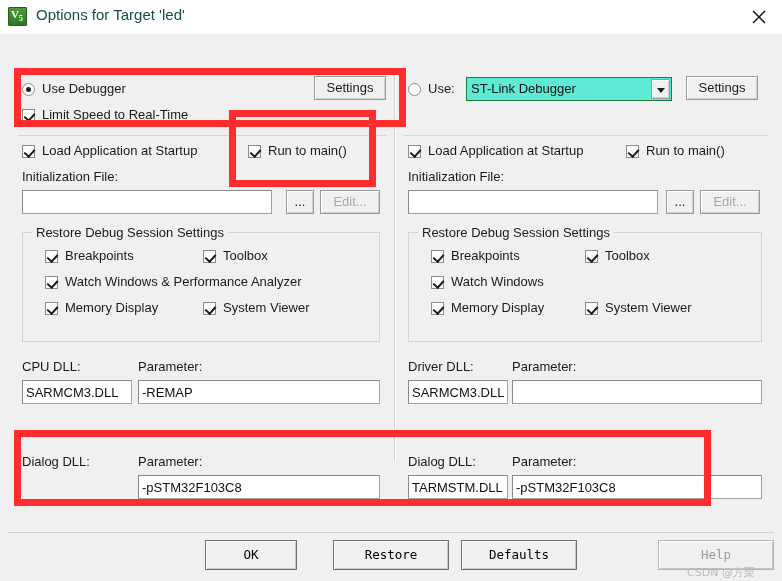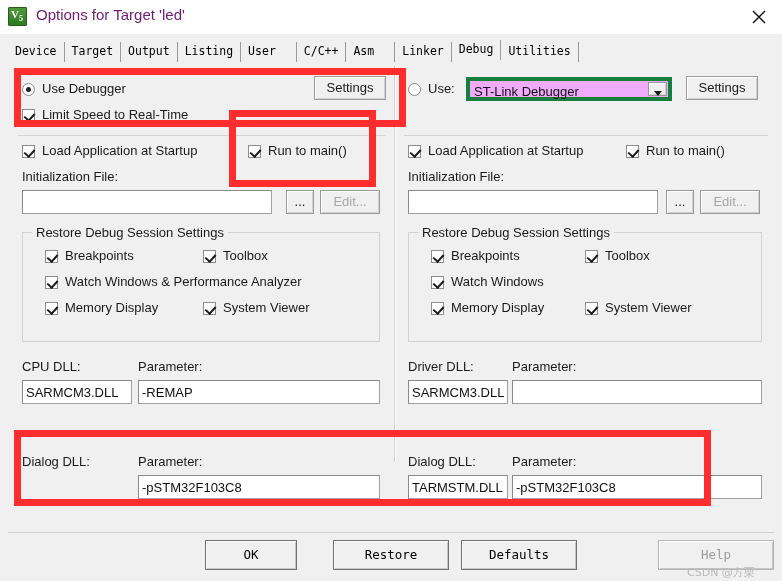--- a/index.html
+++ b/index.html
@@ -13,21 +13,21 @@
 
   
   .titlebar{position:absolute;left:0;top:0;width:782px;height:34px;background:#ffffff;}
   .title-icon{position:absolute;left:8px;top:7px;width:19px;height:19px;
       background:linear-gradient(#4e9a3a,#2f7a22);border:1px solid #2a5c1c;border-radius:1px;
       box-sizing:border-box;}
   .title-icon .g1{position:absolute;left:2px;top:1px;color:#fff;font-size:11px;font-weight:bold;
       font-family:"Liberation Serif",serif;line-height:11px;}
   .title-icon .g2{position:absolute;left:10px;top:7px;color:#fff;font-size:8px;font-weight:bold;
       font-family:"Liberation Serif",serif;line-height:8px;}
-  .title-text{position:absolute;left:36px;top:6px;font-size:15px;color:#701a75;white-space:nowrap;}
+  .title-text{position:absolute;left:36px;top:6px;font-size:15px;color:#14532d;white-space:nowrap;}
   .close-btn{position:absolute;right:0;top:0;width:46px;height:32px;cursor:default;}
   .close-btn svg{position:absolute;left:16px;top:10px;}
 
   
   .tabstrip{position:absolute;left:0;top:34px;width:782px;height:28px;background:#f0f0f0;}
   .tabs{position:absolute;left:8px;top:6px;height:22px;display:flex;align-items:flex-end;}
   .tab{
     font-family:"DejaVu Sans Mono","Liberation Mono",monospace;
     font-size:11.5px;color:#000;
     padding:2px 7px 3px 7px;
@@ -67,21 +67,21 @@
       font-size:13px;color:#1a1a1a;text-align:center;box-sizing:border-box;cursor:default;}
   .btn.dis{color:#a7a7a7;}
   .btn span{display:block;}
 
   
   .tb{position:absolute;background:#ffffff;border:1px solid #a0a0a0;
       border-top-color:#8a8a8a;border-left-color:#8a8a8a;box-sizing:border-box;
       font-size:13px;color:#101010;padding:1px 3px;overflow:hidden;white-space:nowrap;}
 
   
-  .combo{position:absolute;background:#f0abfc;border:4px solid #15803d;box-sizing:border-box;
+  .combo{position:absolute;background:#5eead4;border:1px solid #15803d;box-sizing:border-box;
       font-size:13px;color:#101010;}
   .combo .cbtext{position:absolute;left:4px;top:3px;}
   .combo .cbarrow{position:absolute;right:1px;top:1px;width:19px;bottom:1px;background:#f0f0f0;
       border:1px solid #9a9a9a;box-sizing:border-box;
       box-shadow: inset 1px 1px 0 #ffffff, inset -1px -1px 0 #d2d2d2;}
   .combo .cbarrow::after{content:"";position:absolute;left:5px;top:8px;border-left:4px solid transparent;
       border-right:4px solid transparent;border-top:5px solid #1a1a1a;}
 
   
   .grp{position:absolute;box-sizing:border-box;border:1px solid #d2d2d2;}
@@ -119,34 +119,20 @@
     </div>
     <div class="title-text">Options for Target 'led'</div>
     <div class="close-btn">
       <svg width="14" height="14" viewBox="0 0 14 14" aria-hidden="true">
         <line x1="1" y1="1" x2="13" y2="13" stroke="#111" stroke-width="1.4"></line>
         <line x1="13" y1="1" x2="1" y2="13" stroke="#111" stroke-width="1.4"></line>
       </svg>
     </div>
   </div>
 
-  <div class="tabstrip">
-    <div class="tabs">
-      <div class="tab">Device</div>
-      <div class="tab">Target</div>
-      <div class="tab">Output</div>
-      <div class="tab">Listing</div>
-      <div class="tab wide">User</div>
-      <div class="tab">C/C++</div>
-      <div class="tab wide">Asm</div>
-      <div class="tab">Linker</div>
-      <div class="tab sel">Debug</div>
-      <div class="tab">Utilities</div>
-    </div>
-  </div>
 
   <div class="page">
 
     <div class="vdiv"></div>
     <div class="vdiv2"></div>
 
     <div class="col left">
 
       <div class="radio on" style="left:8px;top:21px;"></div>
       <div class="lbl" style="position:absolute;left:28px;top:19px;">Use Debugger</div>

